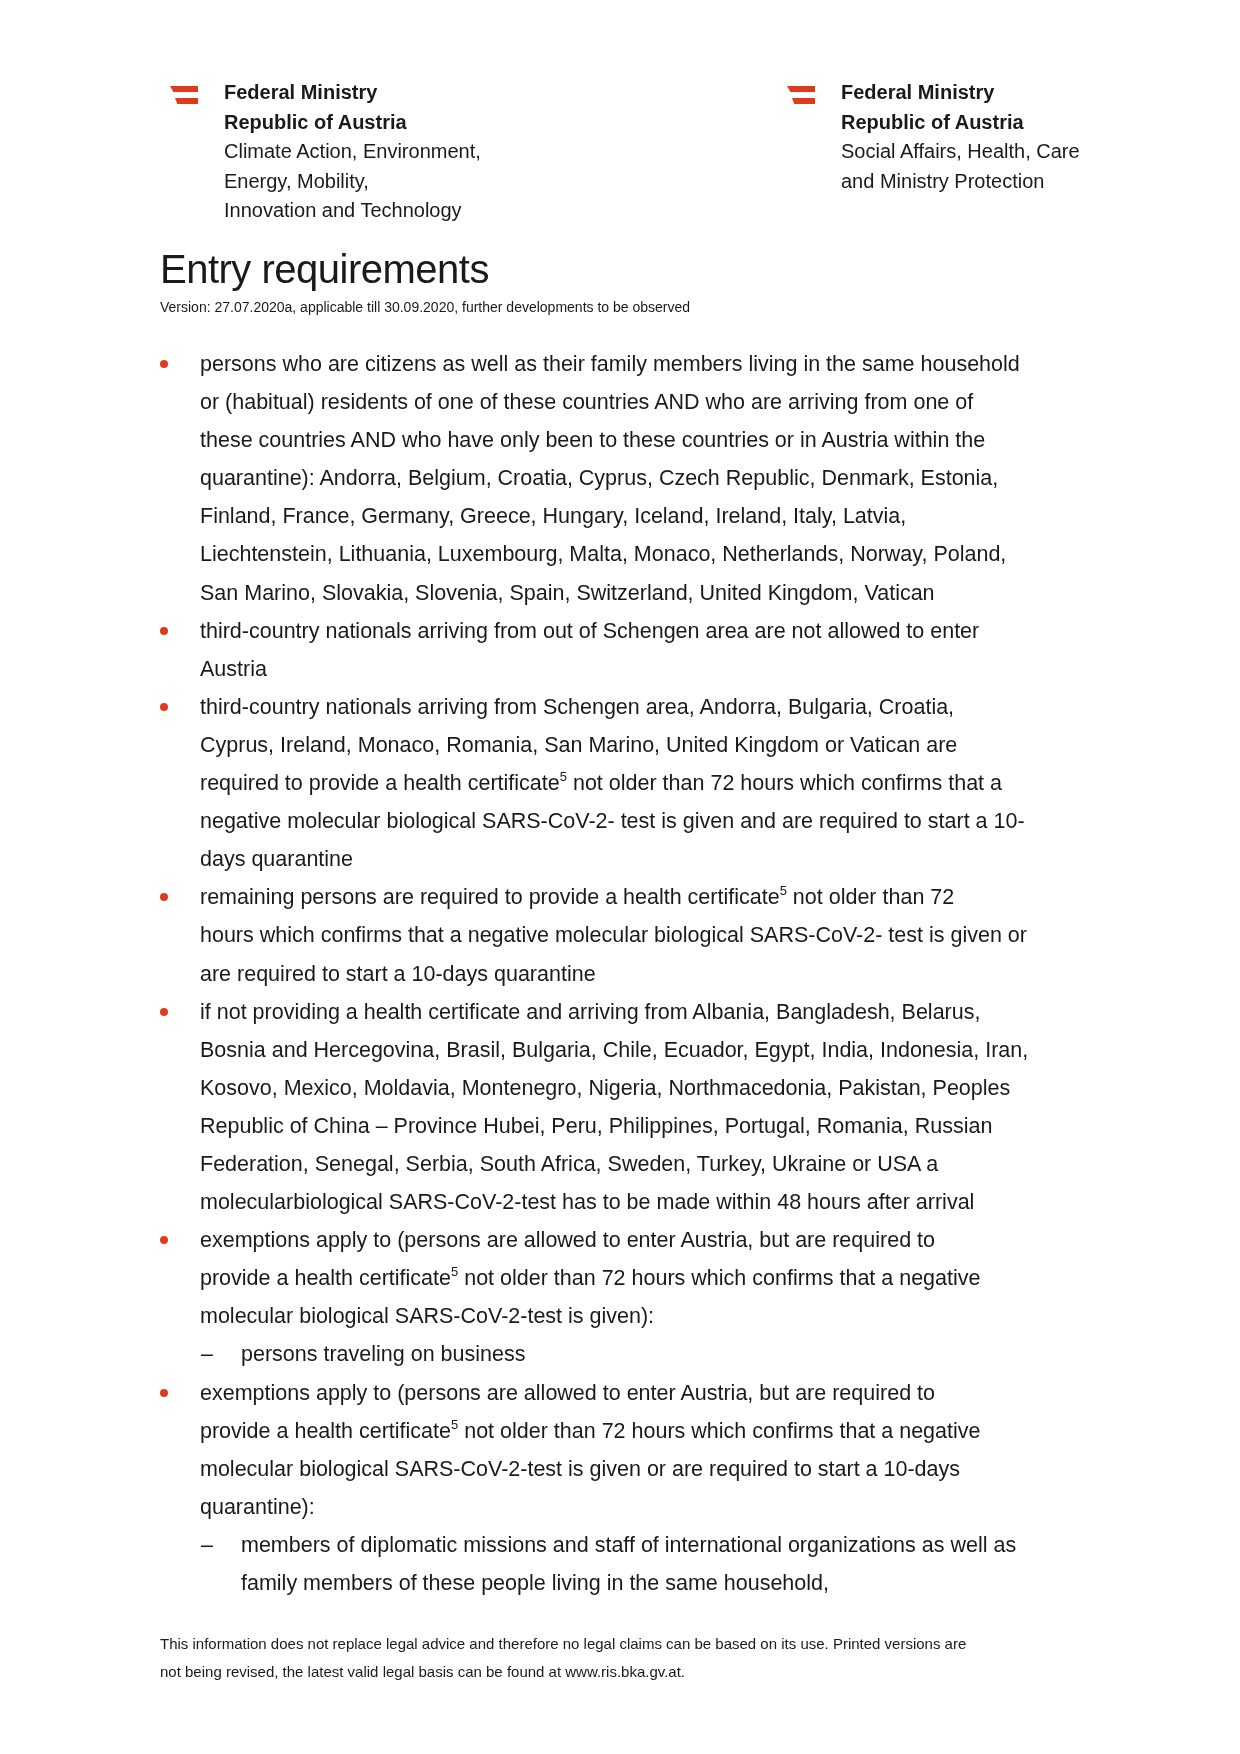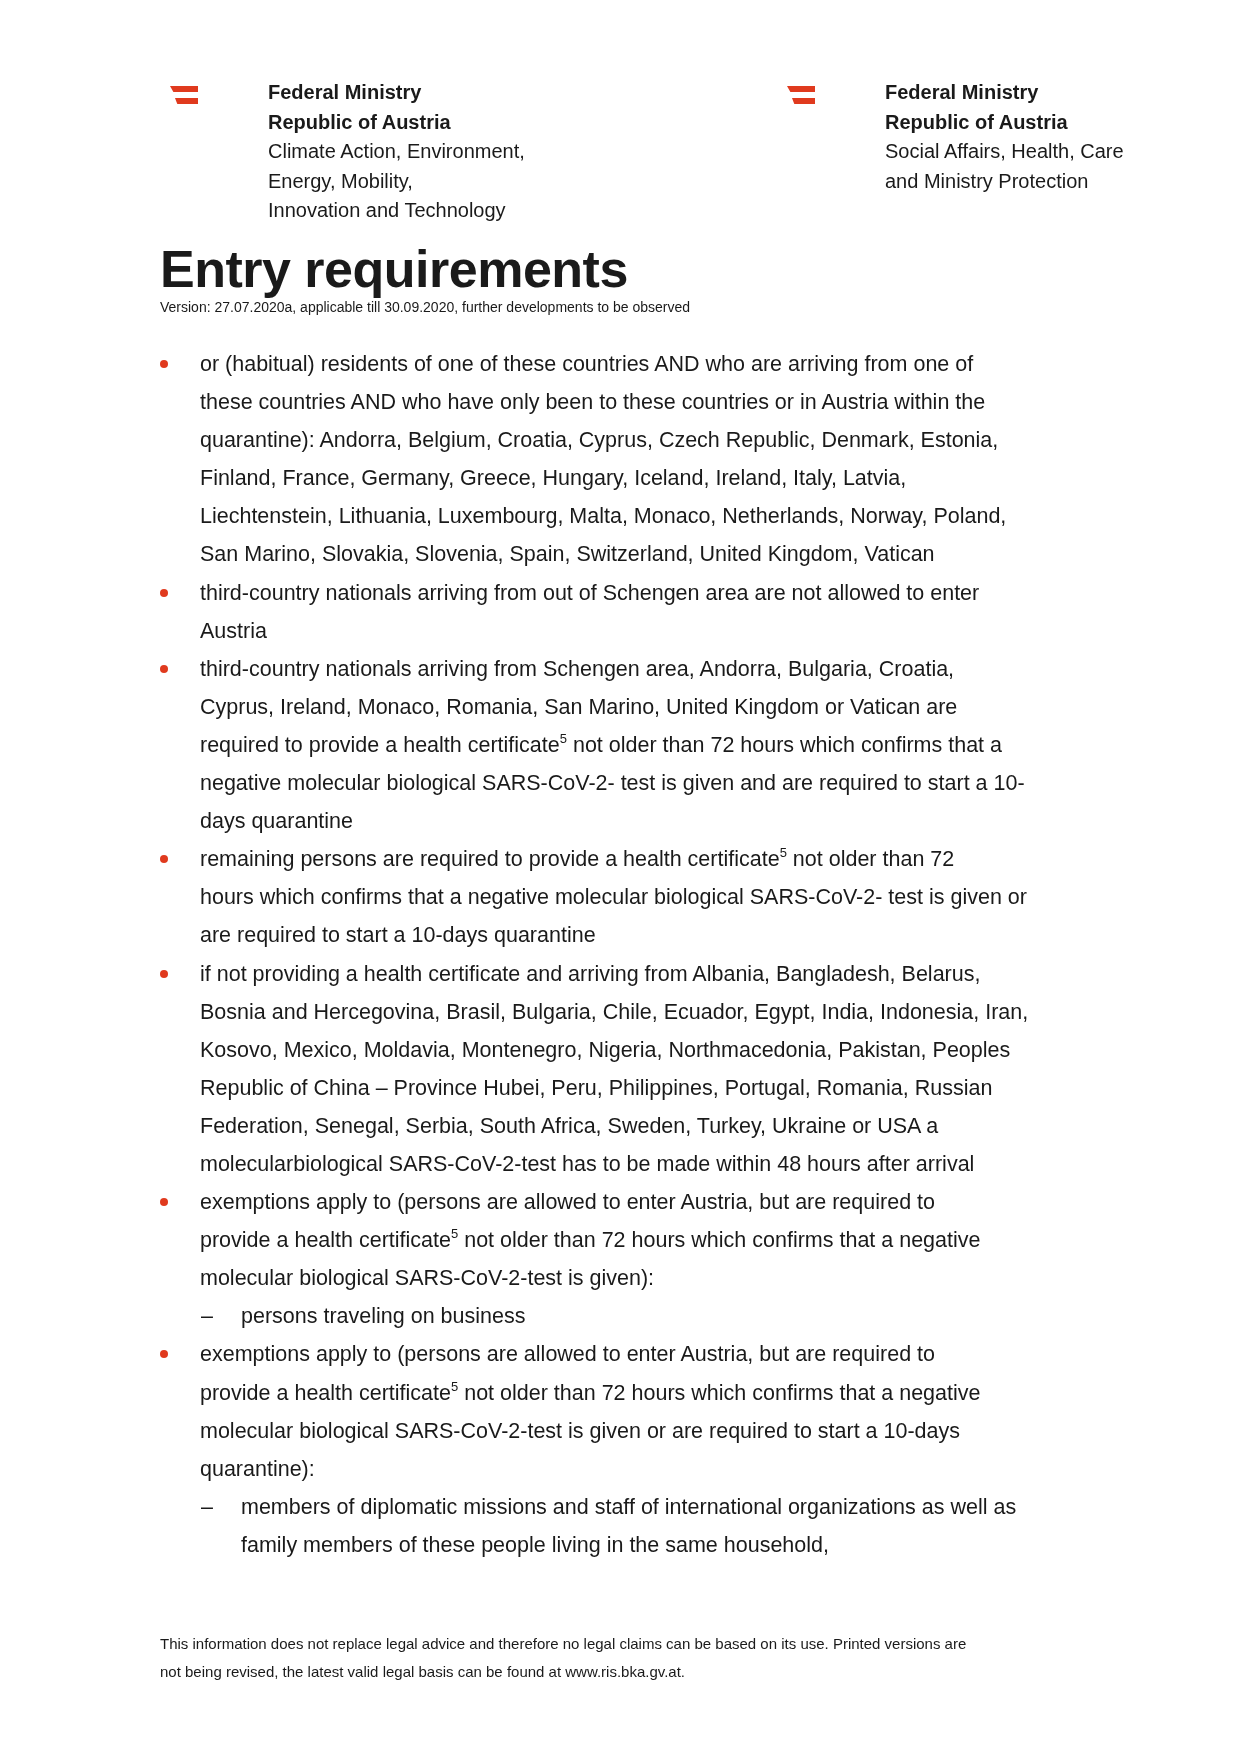--- a/index.html
+++ b/index.html
@@ -5,23 +5,23 @@
   html, body { margin: 0; padding: 0; background: #ffffff; }
   body { width: 1240px; height: 1754px; position: relative; overflow: hidden;
          font-family: "Liberation Sans", "DejaVu Sans", sans-serif; color: #1a1a1a; }
   .logo-block { position: absolute; top: 78px; }
   .logo-left { left: 170px; }
   .logo-right { left: 787px; }
   .flag { position: absolute; left: 0; top: 8px; width: 30px; height: 20px; }
   .flag .bar { position: absolute; height: 6px; background: #e03a1e; }
   .flag .bar1 { top: 0; left: 0; width: 28px; clip-path: polygon(0 0, 100% 0, 100% 100%, 12% 100%); }
   .flag .bar2 { top: 12px; left: 5px; width: 23px; clip-path: polygon(0 0, 100% 0, 100% 100%, 10% 100%); }
-  .ministry-text { margin-left: 98px; font-size: 20px; line-height: 29.5px; }
+  .ministry-text { margin-left: 54px; font-size: 20px; line-height: 29.5px; }
   .ministry-text .bold { font-weight: bold; }
-  .title { position: absolute; left: 160px; top: 243px; margin: 0; font-size: 52px; font-weight: bold;
+  .title { position: absolute; left: 160px; top: 243px; margin: 0; font-size: 40px; font-weight: normal;
            letter-spacing: -0.5px; line-height: 52px; }
   .version { position: absolute; left: 160px; top: 296px; font-size: 14px; line-height: 22px; }
   .content { position: absolute; left: 160px; top: 345px; width: 940px; font-size: 21.5px; line-height: 38.1px; }
   .item { position: relative; padding-left: 40px; }
   .bullet { position: absolute; left: 0; top: 15px; width: 8px; height: 8px; border-radius: 50%; background: #e03a1e; }
   .sub { position: relative; padding-left: 81px; }
   .dash { position: absolute; left: 41px; top: 0; }
   .line { display: block; white-space: nowrap; }
   sup { font-size: 13px; line-height: 0; vertical-align: 9px; }
   .footer { position: absolute; left: 160px; top: 1630px; font-size: 15px; line-height: 28px; }
@@ -56,20 +56,21 @@
   </div>
 </div>
 
 <h1 class="title">Entry requirements</h1>
 <div class="version">Version: 27.07.2020a, applicable till 30.09.2020, further developments to be observed</div>
 
 <div class="content">
 
   <div class="item">
     <span class="bullet"></span>
+    <span class="line">persons who are citizens as well as their family members living in the same household</span>
     <span class="line">or (habitual) residents of one of these countries AND who are arriving from one of</span>
     <span class="line">these countries AND who have only been to these countries or in Austria within the</span>
     <span class="line">quarantine): Andorra, Belgium, Croatia, Cyprus, Czech Republic, Denmark, Estonia,</span>
     <span class="line">Finland, France, Germany, Greece, Hungary, Iceland, Ireland, Italy, Latvia,</span>
     <span class="line">Liechtenstein, Lithuania, Luxembourg, Malta, Monaco, Netherlands, Norway, Poland,</span>
     <span class="line">San Marino, Slovakia, Slovenia, Spain, Switzerland, United Kingdom, Vatican</span>
   </div>
 
   <div class="item">
     <span class="bullet"></span>

